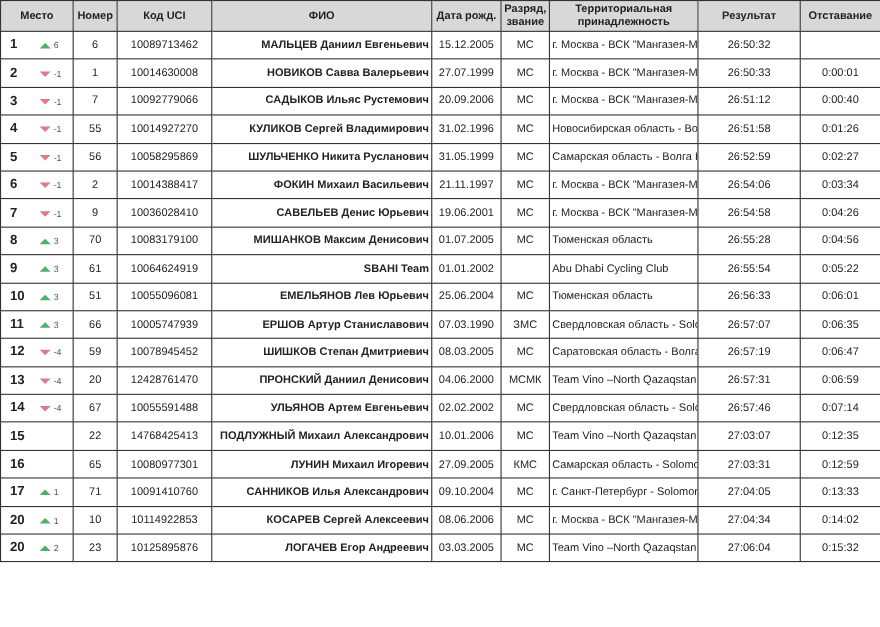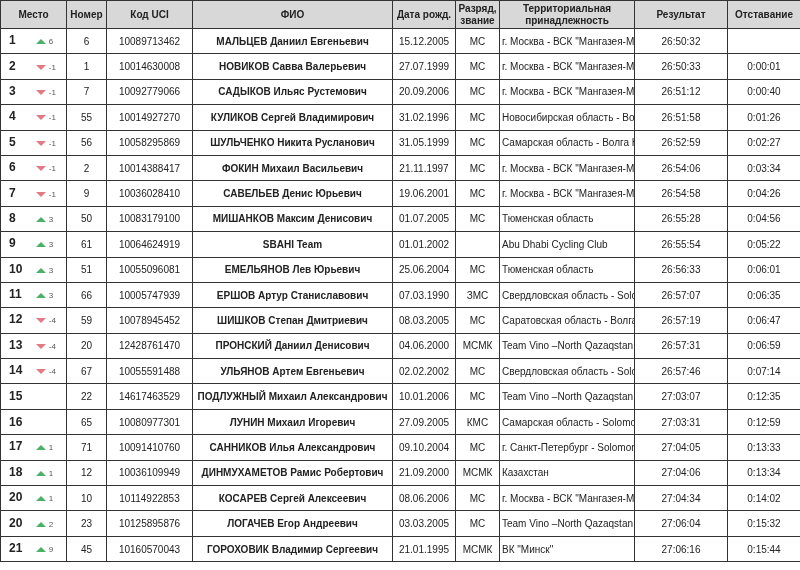--- a/index.html
+++ b/index.html
@@ -16,21 +16,21 @@
   col.c-rank { width: 44px; }
   col.c-team { width: 135px; }
   col.c-result { width: 93px; }
   col.c-gap { width: 73px; }
   td.place { position: relative; text-align: left; }
   td.place .pos { font-weight: bold; font-size: 12px; display: inline-block; width: 24px; padding-left: 6px; }
   td.place .chg { display: inline-flex; align-items: center; gap: 3px; font-size: 8px; color: #555; }
   .tri-up { width: 0; height: 0; border-left: 5px solid transparent; border-right: 5px solid transparent; border-bottom: 5px solid #4caf6a; display: inline-block; }
   .tri-down { width: 0; height: 0; border-left: 5px solid transparent; border-right: 5px solid transparent; border-top: 5px solid #e07a86; display: inline-block; }
   td.center { text-align: center; }
-  td.name { font-weight: bold; text-align: center; }
+  td.name { font-weight: bold; text-align: right; }
   td.team { white-space: normal; font-size: 9.5px; line-height: 11px; text-align: left; }
 </style>
 </head>
 <body>
 
 <table class="results">
   <colgroup>
     <col class="c-place">
       <col class="c-num">
       <col class="c-uci">
@@ -182,21 +182,21 @@
   </tr>
 
   <tr>
     <td class="place">
       <span class="pos">8</span>
       <span class="chg">
         <span class="tri-up"></span>
         <span>3</span>
       </span>
     </td>
-    <td class="center">50</td>
+    <td class="center">70</td>
     <td class="center">10083179100</td>
     <td class="name">МИШАНКОВ Максим Денисович</td>
     <td class="center">01.07.2005</td>
     <td class="center">МС</td>
     <td class="team">Тюменская область</td>
     <td class="center">26:55:28</td>
     <td class="center">0:04:56</td>
   </tr>
 
   <tr>
@@ -309,21 +309,21 @@
 
   <tr>
     <td class="place">
       <span class="pos">15</span>
       <span class="chg">
 
         <span></span>
       </span>
     </td>
     <td class="center">22</td>
-    <td class="center">14617463529</td>
+    <td class="center">14768425413</td>
     <td class="name">ПОДЛУЖНЫЙ Михаил Александрович</td>
     <td class="center">10.01.2006</td>
     <td class="center">МС</td>
     <td class="team">Team Vino –North Qazaqstan Region</td>
     <td class="center">27:03:07</td>
     <td class="center">0:12:35</td>
   </tr>
 
   <tr>
     <td class="place">
@@ -354,37 +354,20 @@
     <td class="center">71</td>
     <td class="center">10091410760</td>
     <td class="name">САННИКОВ Илья Александрович</td>
     <td class="center">09.10.2004</td>
     <td class="center">МС</td>
     <td class="team">г. Санкт-Петербург - Solomon Cycling Team</td>
     <td class="center">27:04:05</td>
     <td class="center">0:13:33</td>
   </tr>
 
-  <tr>
-    <td class="place">
-      <span class="pos">18</span>
-      <span class="chg">
-        <span class="tri-up"></span>
-        <span>1</span>
-      </span>
-    </td>
-    <td class="center">12</td>
-    <td class="center">10036109949</td>
-    <td class="name">ДИНМУХАМЕТОВ Рамис Робертович</td>
-    <td class="center">21.09.2000</td>
-    <td class="center">МСМК</td>
-    <td class="team">Казахстан</td>
-    <td class="center">27:04:06</td>
-    <td class="center">0:13:34</td>
-  </tr>
 
   <tr>
     <td class="place">
       <span class="pos">20</span>
       <span class="chg">
         <span class="tri-up"></span>
         <span>1</span>
       </span>
     </td>
     <td class="center">10</td>
@@ -408,31 +391,14 @@
     <td class="center">23</td>
     <td class="center">10125895876</td>
     <td class="name">ЛОГАЧЕВ Егор Андреевич</td>
     <td class="center">03.03.2005</td>
     <td class="center">МС</td>
     <td class="team">Team Vino –North Qazaqstan Region</td>
     <td class="center">27:06:04</td>
     <td class="center">0:15:32</td>
   </tr>
 
-  <tr>
-    <td class="place">
-      <span class="pos">21</span>
-      <span class="chg">
-        <span class="tri-up"></span>
-        <span>9</span>
-      </span>
-    </td>
-    <td class="center">45</td>
-    <td class="center">10160570043</td>
-    <td class="name">ГОРОХОВИК Владимир Сергеевич</td>
-    <td class="center">21.01.1995</td>
-    <td class="center">МСМК</td>
-    <td class="team">ВК "Минск"</td>
-    <td class="center">27:06:16</td>
-    <td class="center">0:15:44</td>
-  </tr>
 </tbody>
 </table>
 
 </body></html>

